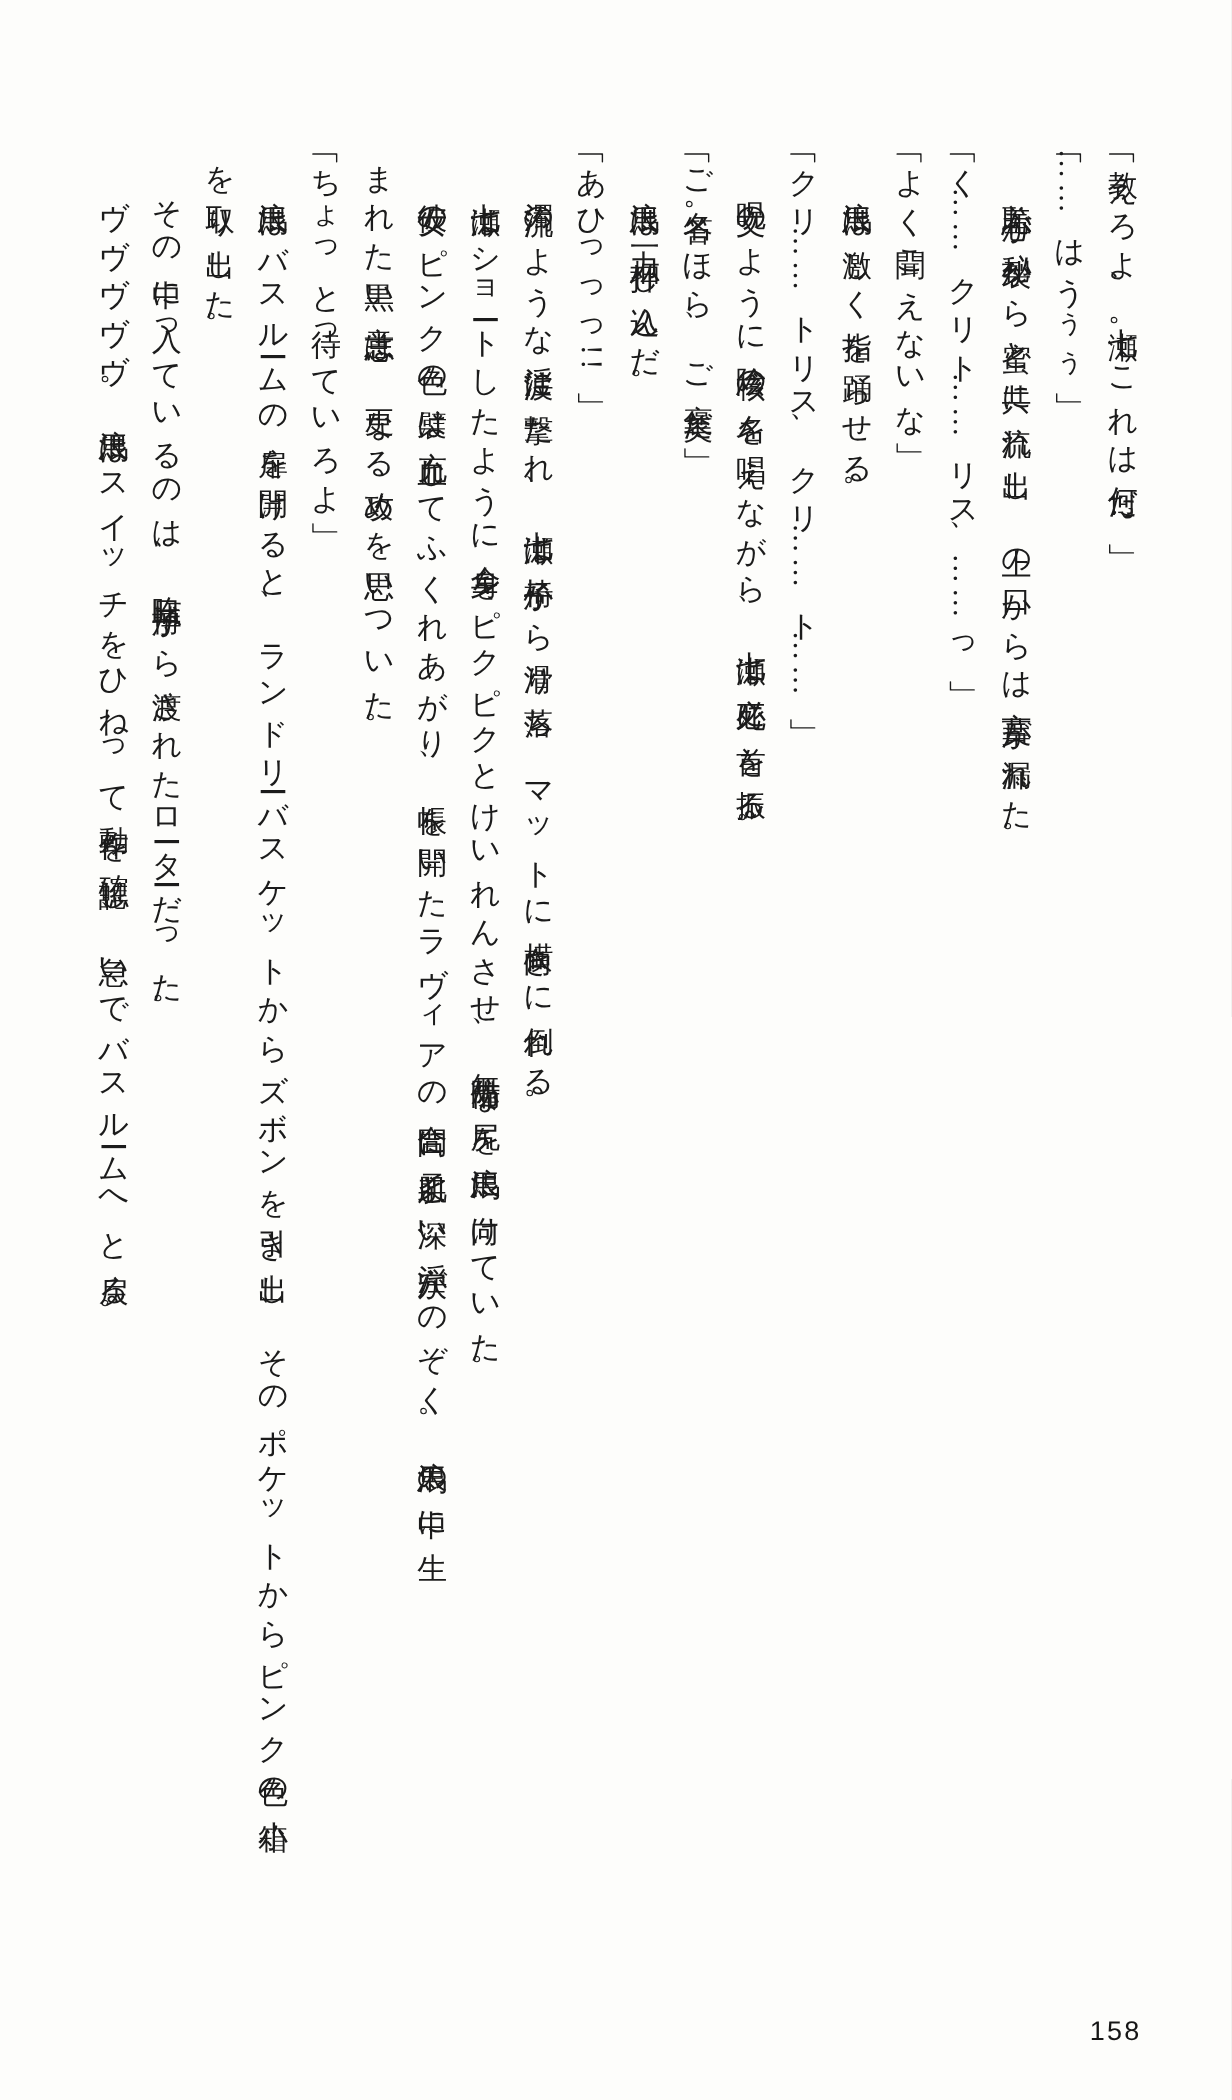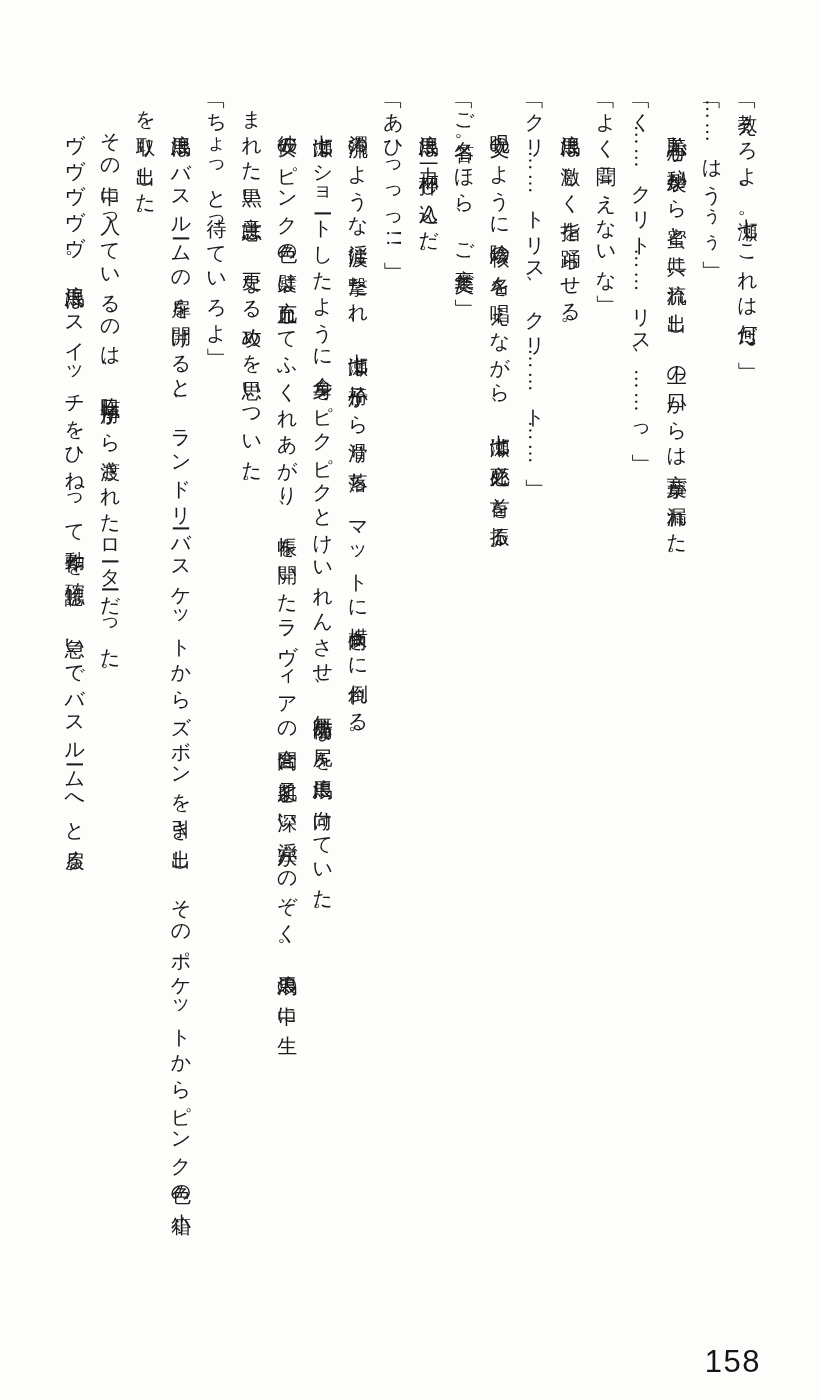--- a/index.html
+++ b/index.html
@@ -34,21 +34,21 @@
     white-space: nowrap;
   }
   .col.indent {
     text-indent: 23px;
   }
   .page-number {
     position: absolute;
     top: 1344px;
     right: 60px;
     font-family: "Liberation Sans", "DejaVu Sans", sans-serif;
-    font-size: 31px;
+    font-size: 18px;
     letter-spacing: 1.5px;
     color: #151515;
   }
 </style>
 </head>
 <body>
 
 <div class="page">
   <div class="text-area">
     <p class="col">「教えろよ、七瀬。これは何だ?」</p>

